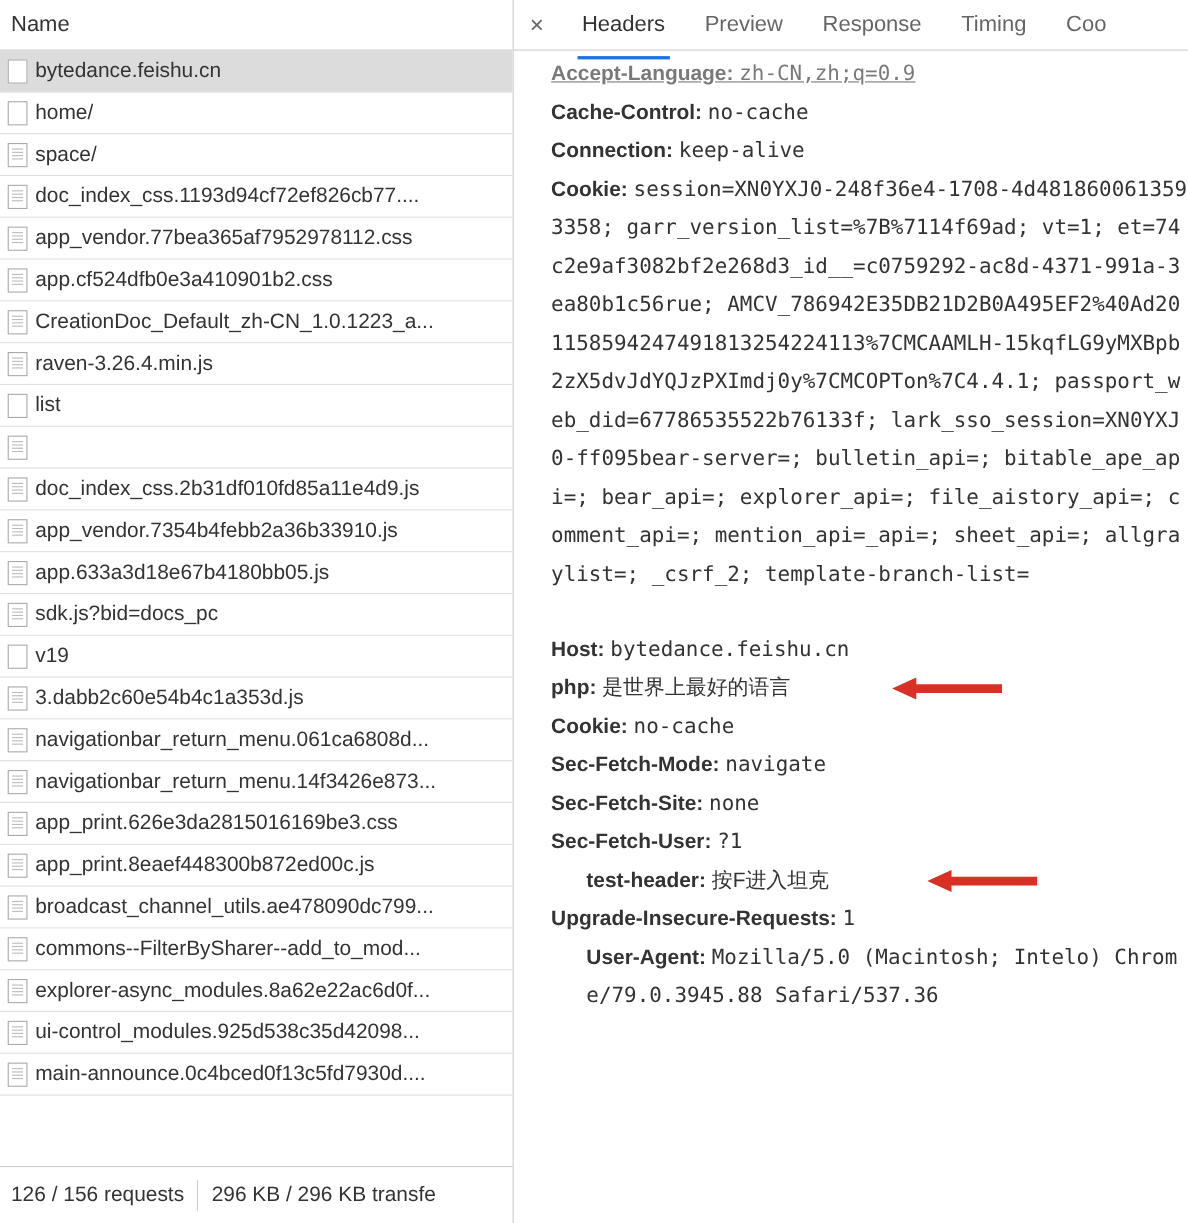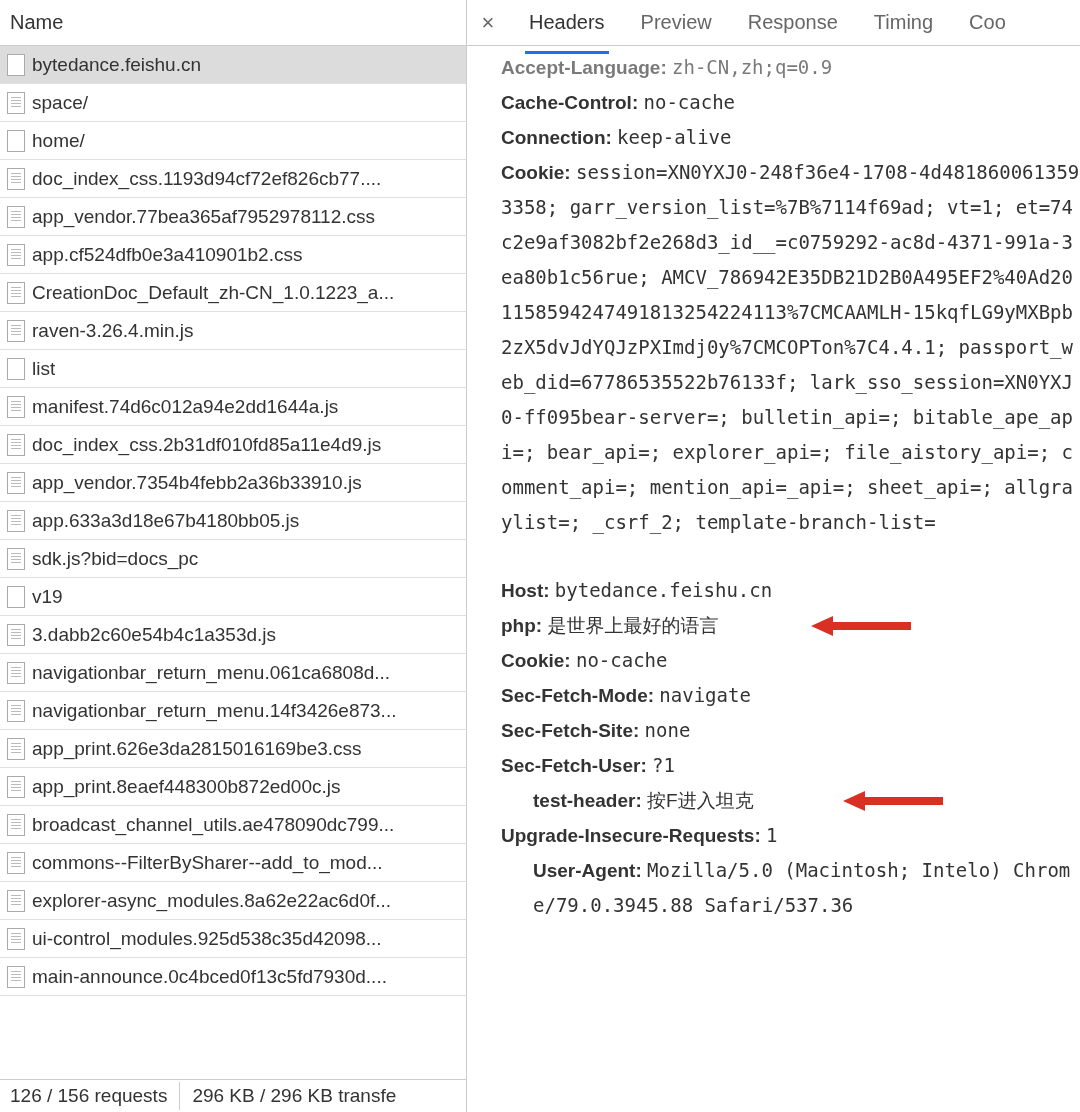--- a/index.html
+++ b/index.html
@@ -70,21 +70,21 @@
       background: #bbb;
       margin-bottom: 2px;
     }
     .request-name {
       font-size: 19px;
       color: #333;
       overflow: hidden;
       text-overflow: ellipsis;
     }
     .status-bar {
-      height: 33px;
+      height: 52px;
       border-top: 1px solid #ccc;
       display: flex;
       align-items: center;
       font-size: 19px;
       color: #333;
       padding: 0 10px;
     }
     .status-sep {
       width: 1px;
       height: 28px;
@@ -171,43 +171,43 @@
 <div class="left-panel">
   <div class="name-header">
     <span>Name</span>
   </div>
   <div class="request-list" id="request-list">
       <div class="request-row selected">
         <div class="file-icon empty"></div>
         <div class="request-name">bytedance.feishu.cn</div>
       </div>
       <div class="request-row">
-        <div class="file-icon">
-          <div class="lines">
-            <span></span>
-            <span></span>
-            <span></span>
-            <span></span>
-          </div>
-        </div>
-        <div class="request-name">space/</div>
-      </div>
-      <div class="request-row">
         <div class="file-icon empty"></div>
         <div class="request-name">home/</div>
       </div>
       <div class="request-row">
         <div class="file-icon">
           <div class="lines">
             <span></span>
             <span></span>
             <span></span>
             <span></span>
           </div>
         </div>
+        <div class="request-name">space/</div>
+      </div>
+      <div class="request-row">
+        <div class="file-icon">
+          <div class="lines">
+            <span></span>
+            <span></span>
+            <span></span>
+            <span></span>
+          </div>
+        </div>
         <div class="request-name">doc_index_css.1193d94cf72ef826cb77....</div>
       </div>
       <div class="request-row">
         <div class="file-icon">
           <div class="lines">
             <span></span>
             <span></span>
             <span></span>
             <span></span>
           </div>
@@ -253,21 +253,20 @@
       </div>
       <div class="request-row">
         <div class="file-icon">
           <div class="lines">
             <span></span>
             <span></span>
             <span></span>
             <span></span>
           </div>
         </div>
-        <div class="request-name">manifest.74d6c012a94e2dd1644a.js</div>
       </div>
       <div class="request-row">
         <div class="file-icon">
           <div class="lines">
             <span></span>
             <span></span>
             <span></span>
             <span></span>
           </div>
         </div>
@@ -433,21 +432,21 @@
     <div class="close-btn">×</div>
     <div id="tabs-container" style="display:flex;">
         <div class="tab active">Headers</div>
         <div class="tab">Preview</div>
         <div class="tab">Response</div>
         <div class="tab">Timing</div>
         <div class="tab">Coo</div>
       </div>
   </div>
   <div class="headers-content" id="headers-content">
-      <div class="header-line" style="opacity: 0.65; position: relative;"><span class="hkey">Accept-Language: </span><span class="hval">zh-CN,zh;q=0.9</span></div>
+      <div class="header-line" style="opacity: 0.65; position: relative; text-decoration: underline;"><span class="hkey">Accept-Language: </span><span class="hval">zh-CN,zh;q=0.9</span></div>
       <div class="header-line" style="position: relative;"><span class="hkey">Cache-Control: </span><span class="hval">no-cache</span></div>
       <div class="header-line" style="position: relative;"><span class="hkey">Connection: </span><span class="hval">keep-alive</span></div>
       <div class="header-line wrap" style="position: relative;"><span class="hkey">Cookie: </span><span class="hval">session=XN0YXJ0-248f36e4-1708-4d4818600613593358; garr_version_list=%7B%7114f69ad; vt=1; et=74c2e9af3082bf2e268d3_id__=c0759292-ac8d-4371-991a-3ea80b1c56rue; AMCV_786942E35DB21D2B0A495EF2%40Ad20115859424749181325422411​3%7CMCAAMLH-15kqfLG9yMXBpb2zX5dvJdYQJzPXImdj0y%7CMCOPTon%7C4.4.1; passport_web_did=67786535522b76133f; lark_sso_session=XN0YXJ0-ff095bear-server=; bulletin_api=; bitable_ape_api=; bear_api=; explorer_api=; file_aistory_api=; comment_api=; mention_api=_api=; sheet_api=; allgraylist=; _csrf_2; template-branch-list=</span></div>
       <div class="header-line" style="position: relative; margin-top: 33px;"><span class="hkey">Host: </span><span class="hval">bytedance.feishu.cn</span></div>
       <div class="header-line" style="position: relative;"><span class="hkey">php: </span><span class="hval hval-plain">是世界上最好的语言</span><div class="arrow" style="left: 310px; top: 6px;"><svg viewBox="0 0 100 24">
             <polygon points="0,12 22,2 22,8 100,8 100,16 22,16 22,22" fill="#d93025"></polygon>
           </svg></div></div>
       <div class="header-line" style="position: relative;"><span class="hkey">Cookie: </span><span class="hval">no-cache</span></div>
       <div class="header-line" style="position: relative;"><span class="hkey">Sec-Fetch-Mode: </span><span class="hval">navigate</span></div>
       <div class="header-line" style="position: relative;"><span class="hkey">Sec-Fetch-Site: </span><span class="hval">none</span></div>

